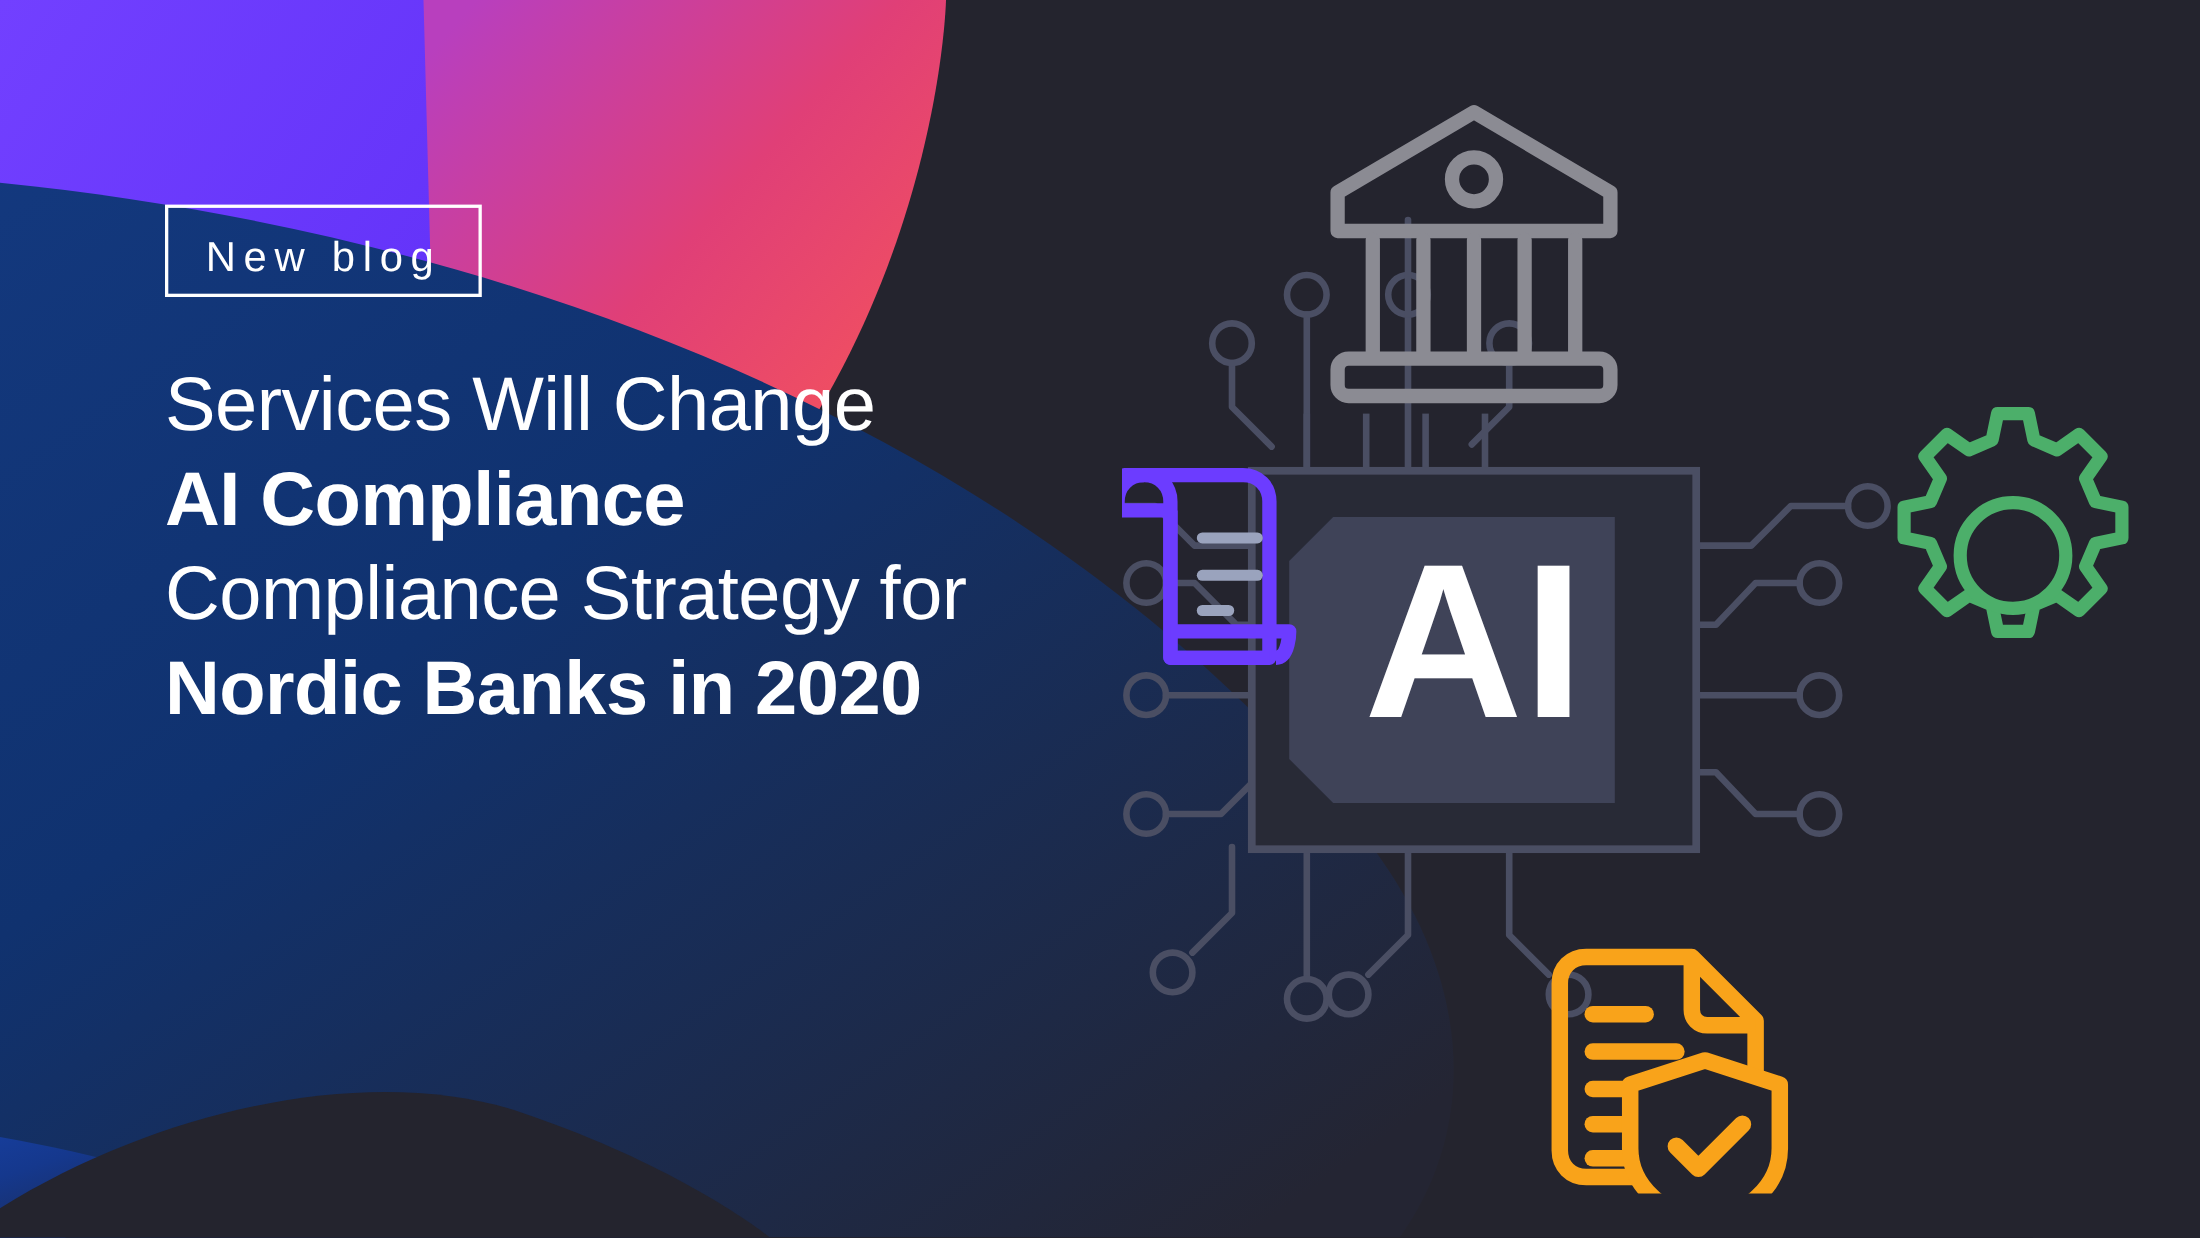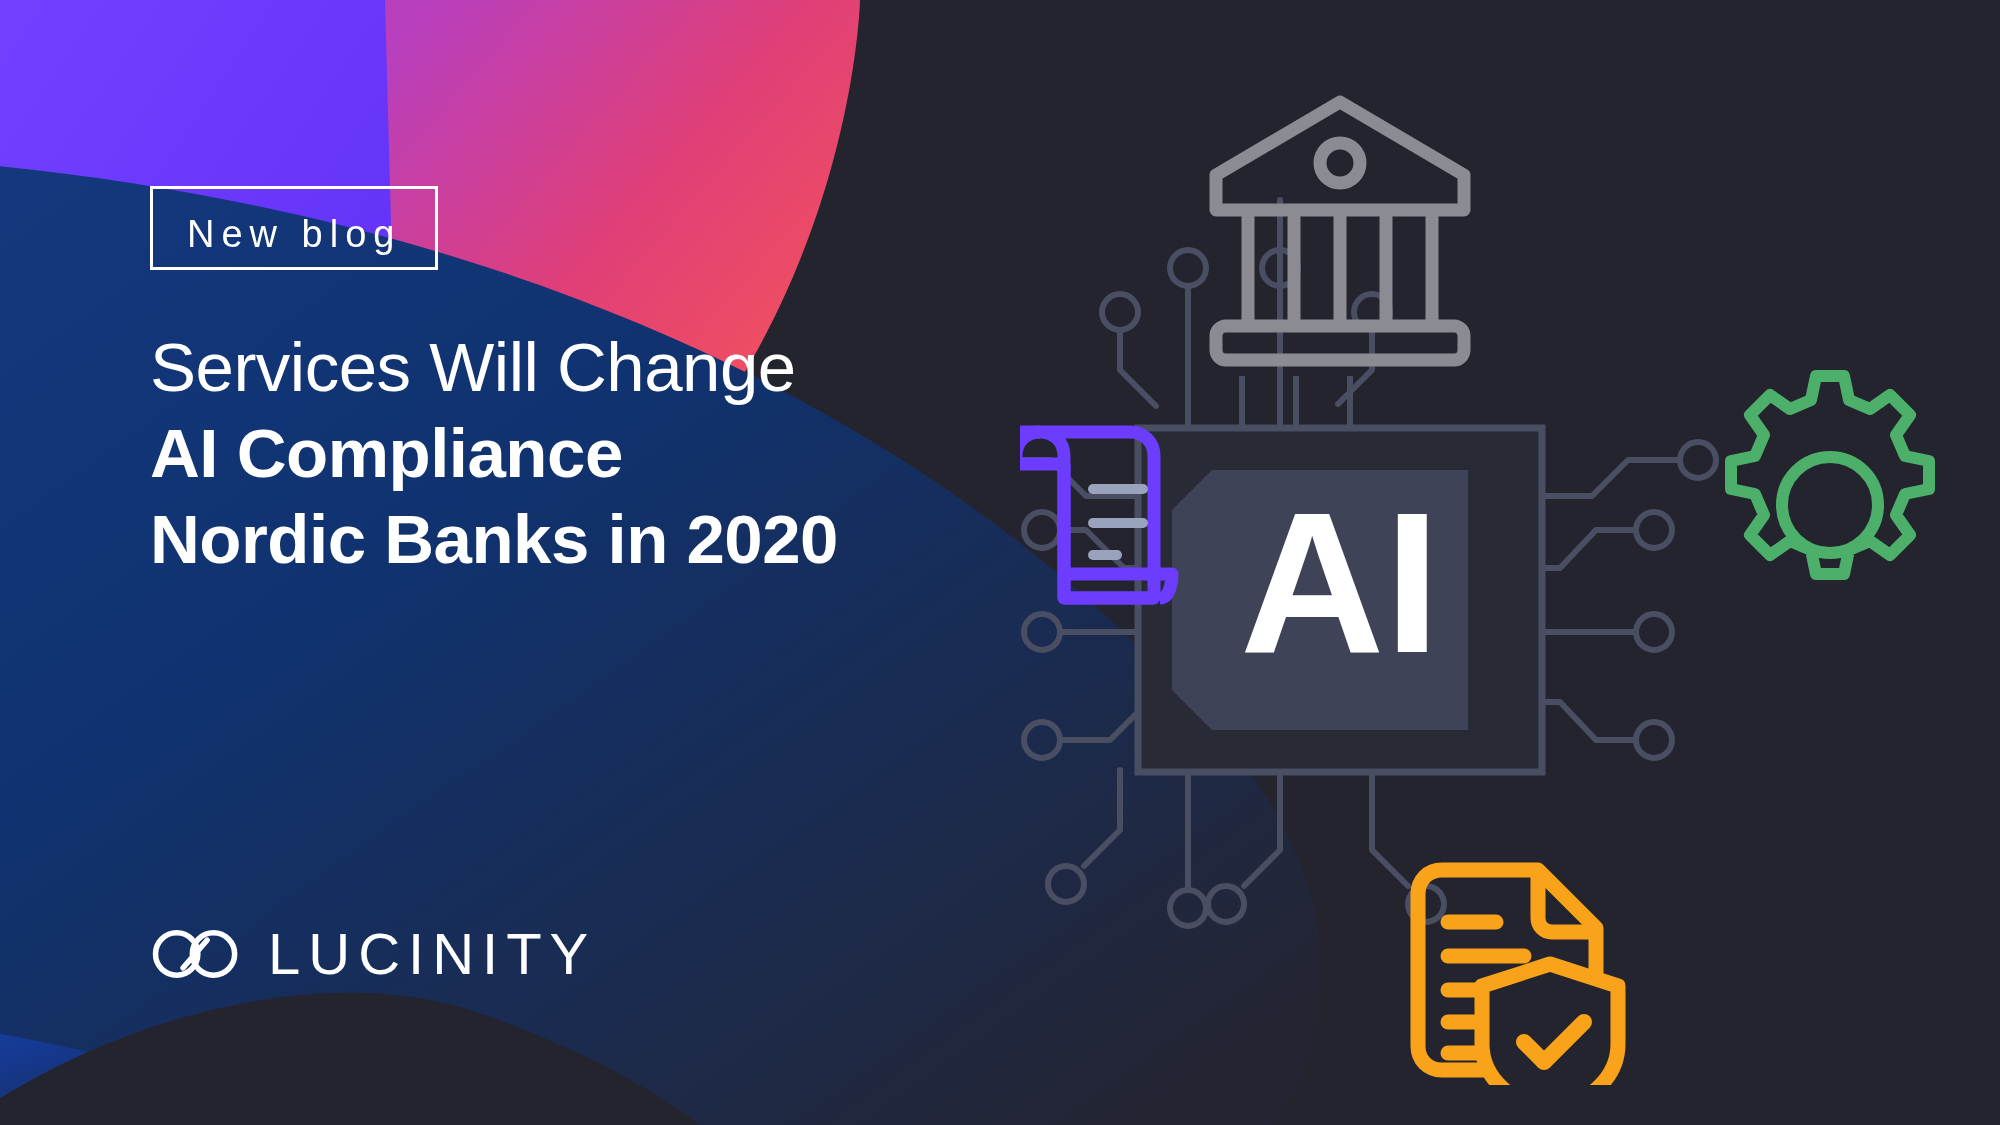--- a/index.html
+++ b/index.html
@@ -155,33 +155,27 @@
     </div>
 
     <div class="headline">
       <div class="headline-line">
         <span class="seg-light">Services Will Change</span>
       </div>
       <div class="headline-line">
         <span class="seg-bold">AI Compliance</span>
       </div>
       <div class="headline-line">
+        <span class="seg-light">Compliance Strategy for</span>
+      </div>
+      <div class="headline-line">
         <span class="seg-bold">Nordic Banks in 2020</span>
       </div>
     </div>
 
-    <div class="logo">
-      <svg class="logo-mark" viewBox="0 0 100 62" fill="none">
-        <circle cx="29" cy="31" r="23" stroke="#ffffff" stroke-width="6"></circle>
-        <circle cx="69" cy="31" r="23" stroke="#ffffff" stroke-width="6"></circle>
-        <line x1="36" y1="46" x2="62" y2="16" stroke="#ffffff" stroke-width="6" stroke-linecap="round"></line>
-        <rect x="46" y="6" width="8" height="50" fill="#24242e" opacity="0"></rect>
-      </svg>
-      <span class="logo-word">LUCINITY</span>
-    </div>
   </div>
 
   <svg class="illustration" viewBox="0 0 980 1045" fill="none">
 
     <g stroke="#4a4e63" stroke-width="6" fill="none" stroke-linecap="round" stroke-linejoin="round">
 
       <path d="M100,290 L100,330 L136,366"></path>
       <circle cx="100" cy="272" r="18"></circle>
       <path d="M168,246 L168,390"></path>
       <circle cx="168" cy="228" r="18"></circle>

